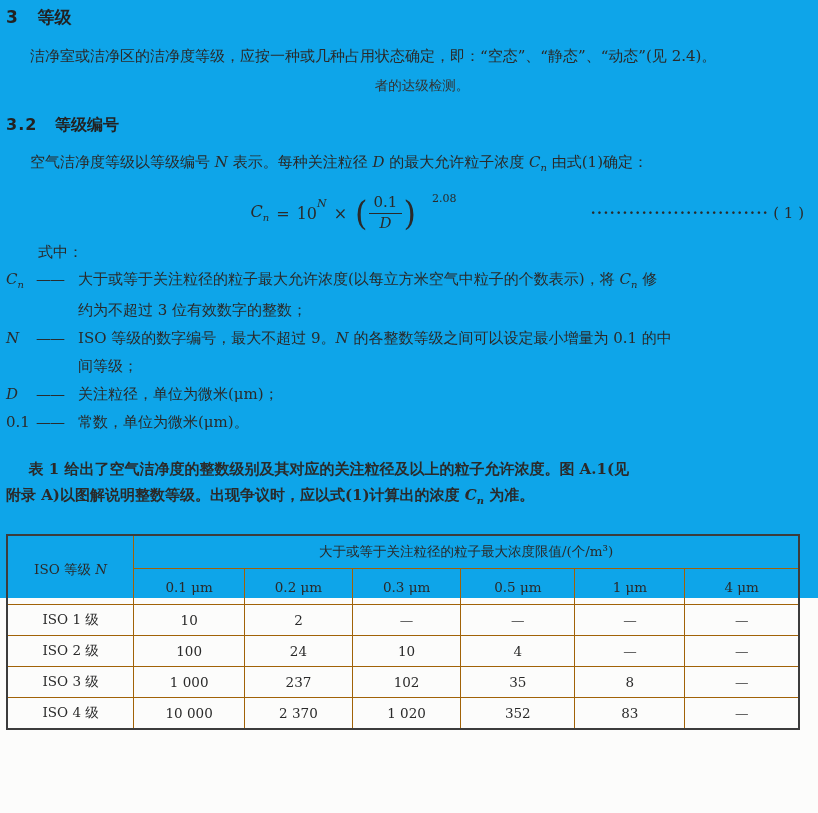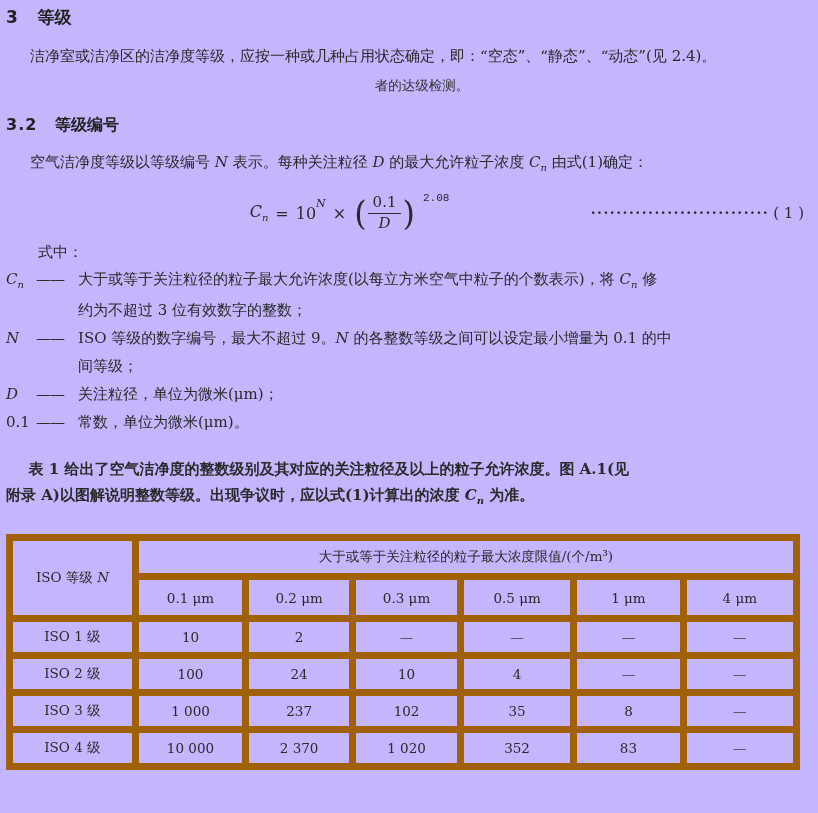--- a/index.html
+++ b/index.html
@@ -3,24 +3,24 @@
 <meta charset="utf-8">
 <style>
   html, body {
     margin: 0; padding: 0;
     background: #fcfcfb;
     width: 818px; height: 813px;
     overflow: hidden;
   }
   .page {
     position: relative;
-    width: 818px; height: 813px;
+    width: 818px; height: 598px;
     box-sizing: border-box;
     padding: 6px 12px 0 6px;
-    background: #c4b5fd;
+    background: #0ea5e9;
     color: #2a2a2a;
     font-family: "DejaVu Serif", "Liberation Serif", serif;
     font-size: 15px;
   }
   
   .h-sec {
     font-family: "DejaVu Sans", "Liberation Sans", sans-serif;
     font-weight: bold;
     color: #222;
     margin: 0;
@@ -66,21 +66,21 @@
     font-size: 32px; font-weight: 300; line-height: 1;
     transform: scaleY(1.05);
     padding: 0 1px;
   }
   .frac {
     display: inline-flex; flex-direction: column; align-items: center;
     vertical-align: middle; line-height: 1.15; font-size: 15px;
   }
   .frac .fnum { border-bottom: 1px solid #2a2a2a; padding: 0 5px 1px 5px; }
   .frac .fden { padding-top: 1px; }
-  .eq-exp { font-size: 11px; position: relative; top: -15px; left: 7px; font-family: Liberation Mono, monospace; }
+  .eq-exp { font-size: 11px; position: relative; top: -15px; left: 15px; }
   .eq-right {
     position: absolute; right: 2px; top: 50%;
     transform: translateY(-50%);
     display: inline-flex; align-items: center;
   }
   .eq-leader { letter-spacing: 1.5px; font-weight: bold; color: #2a2a2a; font-size: 14px; }
   .eq-num { margin-left: 4px; font-size: 15px; }
 
   .shizhong { margin-top: 2px; line-height: 22px; padding-left: 32px; }
 
@@ -105,21 +105,21 @@
   }
   table.iso {
     margin-top: 20px;
     width: 794px;
     border-collapse: collapse;
     table-layout: fixed;
     font-size: 13.5px;
     color: #2a2a2a;
   }
   table.iso th, table.iso td {
-    border: 7px solid #a16207;
+    border: 1px solid #a16207;
     text-align: center;
     font-weight: normal;
     padding: 0;
   }
   table.iso { border: 2px solid #3c3c3c; }
   table.iso .hrow1 th { height: 32px; }
   table.iso .hrow2 th { height: 35px; }
   table.iso tbody td, table.iso tbody th { height: 30px; }
   .dash-cell { color: #4a4a4a; }
 </style>

